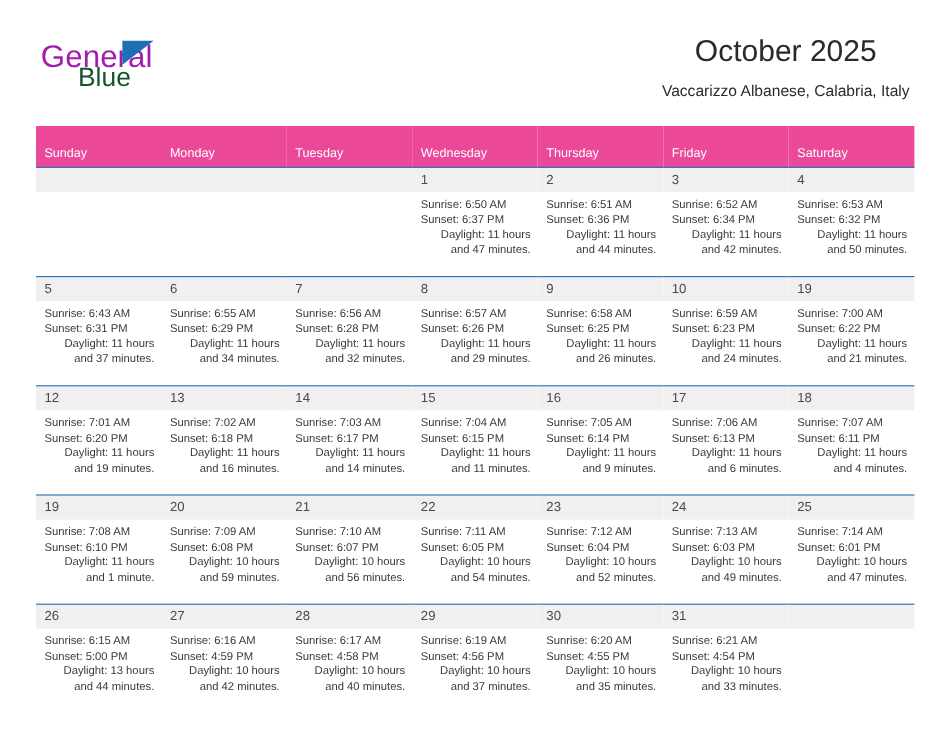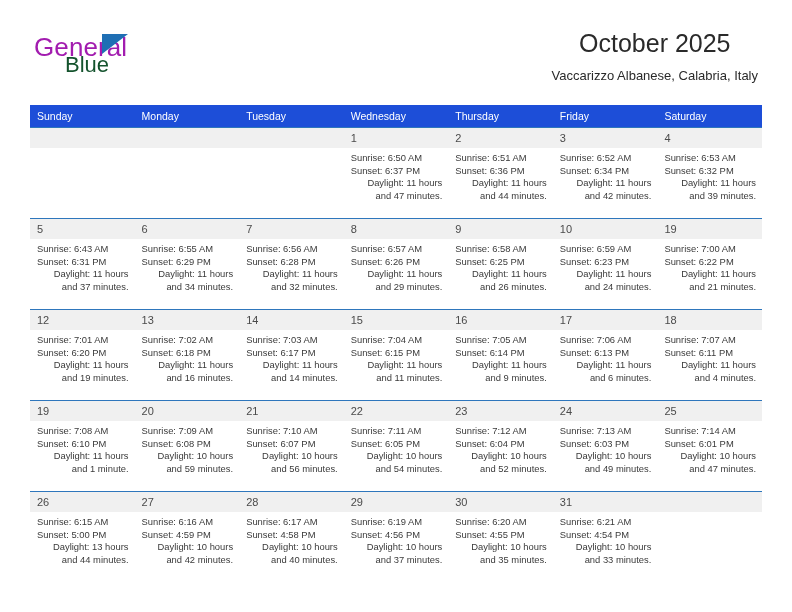--- a/index.html
+++ b/index.html
@@ -86,26 +86,26 @@
   
   .cal {
     position: absolute;
     left: 30px;
     top: 105px;
     width: 732px;
     border-collapse: collapse;
     table-layout: fixed;
   }
   .cal th {
-    background: #1d4ed8;
+    background: #ec4899;
     color: #ffffff;
     font-size: 10.5px;
     font-weight: normal;
     text-align: left;
-    padding: 5px 0 5px 7px;
+    padding: 17px 0 5px 7px;
     height: 11px;
     border: none;
   }
   .cal td {
     vertical-align: top;
     padding: 0;
     border: none;
     border-top: 1px solid #2e76bc;
     height: 90px;
     background: #ffffff;
@@ -203,21 +203,21 @@
               <div>Sunrise: 6:52 AM</div>
               <div>Sunset: 6:34 PM</div>
               <div class="dl-wrap">Daylight: 11 hours and 42 minutes.</div>
             </div>
           </td>
           <td>
             <div class="daynum">4</div>
             <div class="info">
               <div>Sunrise: 6:53 AM</div>
               <div>Sunset: 6:32 PM</div>
-              <div class="dl-wrap">Daylight: 11 hours and 39 minutes.</div>
+              <div class="dl-wrap">Daylight: 11 hours and 50 minutes.</div>
             </div>
           </td>
         </tr>
         <tr class="week">
           <td>
             <div class="daynum">5</div>
             <div class="info">
               <div>Sunrise: 6:43 AM</div>
               <div>Sunset: 6:31 PM</div>
               <div class="dl-wrap">Daylight: 11 hours and 37 minutes.</div>

